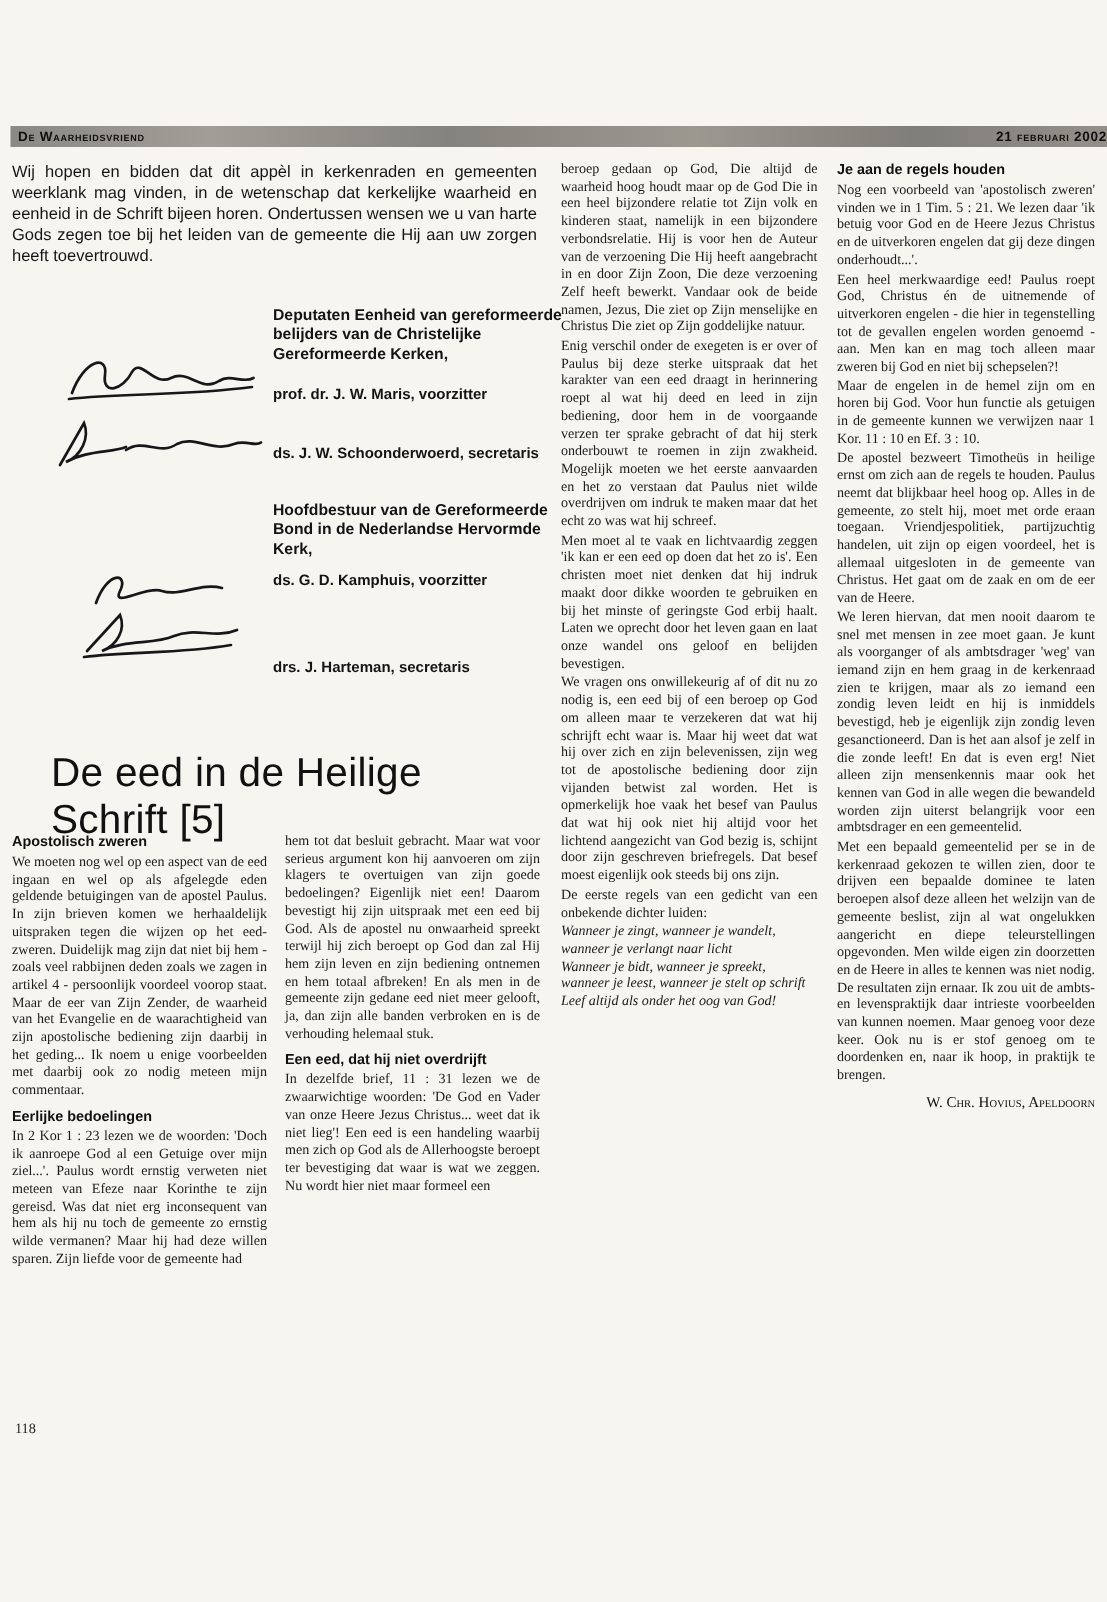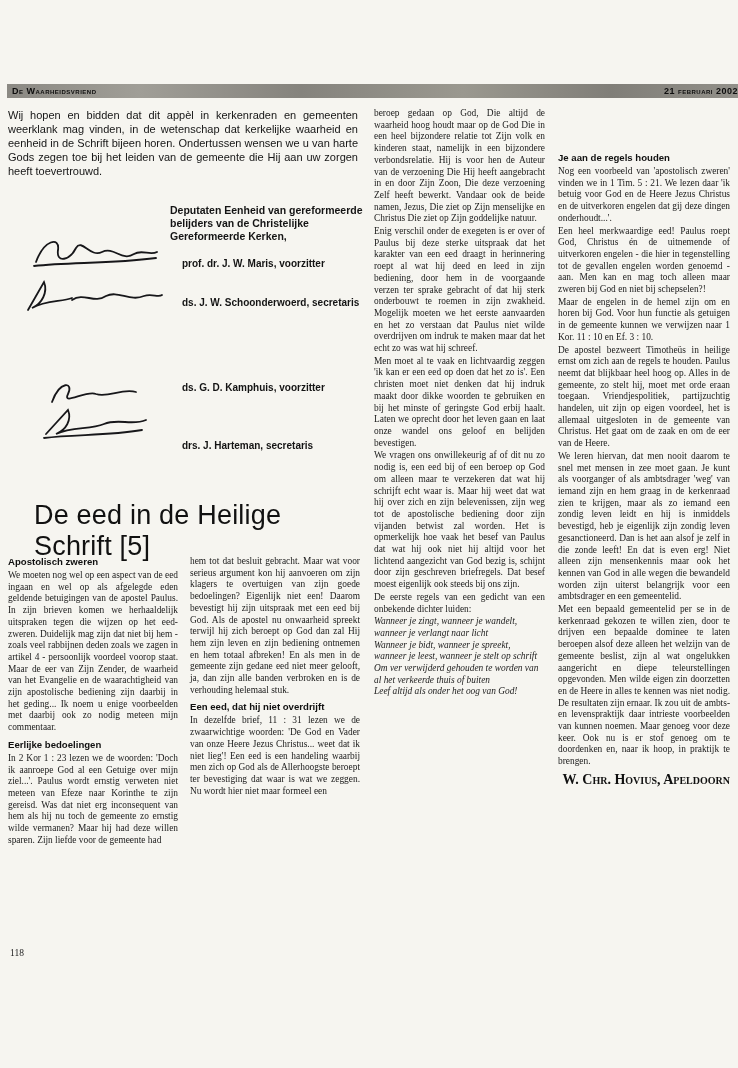--- a/index.html
+++ b/index.html
@@ -20,54 +20,54 @@
   .masthead span {
     font-family:"Liberation Sans", sans-serif;
     font-size:9px; font-weight:bold; letter-spacing:.5px;
     font-variant:small-caps; color:#0e0e0e; line-height:14px;
   }
   .intro {
     position:absolute; left:8px; top:108px; width:350px;
     font-family:"Liberation Sans", sans-serif;
     font-size:11px; line-height:14px; text-align:justify; color:#151515;
   }
-  .sigblock { position:absolute; left:12px; top:196px; width:354px; height:270px; }
+  .sigblock { position:absolute; left:24px; top:196px; width:354px; height:270px; }
   .sigblock .org {
     position:absolute; left:158px; width:196px;
     font-family:"Liberation Sans", sans-serif;
     font-weight:bold; font-size:10.5px; line-height:13px; color:#141414;
   }
   .sigblock .person {
     position:absolute; left:158px; width:196px;
     font-family:"Liberation Sans", sans-serif;
-    font-weight:bold; font-size:10px; line-height:12px; color:#141414;margin-left:12px;
+    font-weight:bold; font-size:10px; line-height:12px; color:#141414;
   }
   .sig { position:absolute; }
   .sig path { fill:none; stroke:#17171a; stroke-width:1.8; stroke-linecap:round; }
   .headline {
     position:absolute; left:34px; top:500px; width:320px;
     font-family:Liberation Sans, sans-serif;
     font-size:27px; font-weight:400; color:#111; letter-spacing:.2px;
   }
   .col { position:absolute; font-size:9.4px; line-height:11.7px; text-align:justify; }
   .col1 { left:8px;   top:556px; width:170px; }
   .col2 { left:190px; top:556px; width:170px; }
   .col3 { left:374px; top:108px; width:171px; }
-  .col4 { left:558px; top:108px; width:172px;margin-top:44px; }
+  .col4 { left:558px; top:108px; width:172px; }
   .subhead {
     font-family:"Liberation Sans", sans-serif;
     font-weight:bold; font-size:9.6px; line-height:12px;
     margin-top:5px; margin-bottom:2px; text-align:left; color:#101010;
   }
   .col .subhead:first-child { margin-top:0; }
   .para { margin:0 0 1px 0; }
   .poem-line { font-style:italic; text-align:left; }
   .byline {
     margin-top:6px; text-align:right;
-    font-variant:small-caps; font-weight:bold; font-size:14px; color:#101010;
+    font-variant:small-caps; font-weight:normal; font-size:10px; color:#101010;
   }
   .pagenum {
     position:absolute; left:10px; top:948px;
     font-size:9.5px; color:#222;
   }
 </style>
 </head>
 <body>
 
 <div class="masthead">
@@ -85,20 +85,21 @@
     <path d="M4,34 C40,30 80,32 126,26"></path>
   </svg>
   <div class="person" style="top:62px">prof. dr. J. W. Maris, voorzitter</div>
 
   <svg class="sig" style="left:6px; top:82px" width="148" height="38" viewBox="0 0 148 38">
     <path d="M10,32 L26,4 C30,14 24,26 14,30 C28,22 44,24 54,20"></path>
     <path d="M54,22 C66,14 76,26 88,18 C100,12 112,24 126,18 C134,15 140,20 144,17"></path>
   </svg>
   <div class="person" style="top:101px">ds. J. W. Schoonderwoerd, secretaris</div>
 
+  <div class="org" style="top:138px">Hoofdbestuur van de Gereformeerde Bond in de Nederlandse Hervormde Kerk,</div>
 
   <div class="person" style="top:186px">ds. G. D. Kamphuis, voorzitter</div>
   <svg class="sig" style="left:26px; top:180px" width="118" height="66" viewBox="0 0 118 66">
     <path d="M14,26 C22,4 36,6 30,18 C24,30 48,14 58,18 C70,22 84,12 98,16"></path>
     <path d="M8,58 L30,34 C34,44 28,54 18,58 C34,50 52,54 66,48 C80,42 94,50 108,44"></path>
     <path d="M6,62 C36,58 70,60 104,54"></path>
   </svg>
   <div class="person" style="top:244px">drs. J. Harteman, secretaris</div>
 </div>
 
@@ -118,21 +119,20 @@
 </div>
 
 <div class="col col3">
   <p class="para">beroep gedaan op God, Die altijd de waarheid hoog houdt maar op de God Die in een heel bijzondere relatie tot Zijn volk en kinderen staat, namelijk in een bijzondere verbondsrelatie. Hij is voor hen de Auteur van de verzoening Die Hij heeft aangebracht in en door Zijn Zoon, Die deze verzoening Zelf heeft bewerkt. Vandaar ook de beide namen, Jezus, Die ziet op Zijn menselijke en Christus Die ziet op Zijn goddelijke natuur.</p>
   <p class="para">Enig verschil onder de exegeten is er over of Paulus bij deze sterke uitspraak dat het karakter van een eed draagt in herinnering roept al wat hij deed en leed in zijn bediening, door hem in de voorgaande verzen ter sprake gebracht of dat hij sterk onderbouwt te roemen in zijn zwakheid. Mogelijk moeten we het eerste aanvaarden en het zo verstaan dat Paulus niet wilde overdrijven om indruk te maken maar dat het echt zo was wat hij schreef.</p>
   <p class="para">Men moet al te vaak en lichtvaardig zeggen 'ik kan er een eed op doen dat het zo is'. Een christen moet niet denken dat hij indruk maakt door dikke woorden te gebruiken en bij het minste of geringste God erbij haalt. Laten we oprecht door het leven gaan en laat onze wandel ons geloof en belijden bevestigen.</p>
   <p class="para">We vragen ons onwillekeurig af of dit nu zo nodig is, een eed bij of een beroep op God om alleen maar te verzekeren dat wat hij schrijft echt waar is. Maar hij weet dat wat hij over zich en zijn belevenissen, zijn weg tot de apostolische bediening door zijn vijanden betwist zal worden. Het is opmerkelijk hoe vaak het besef van Paulus dat wat hij ook niet hij altijd voor het lichtend aangezicht van God bezig is, schijnt door zijn geschreven briefregels. Dat besef moest eigenlijk ook steeds bij ons zijn.</p>
   <p class="para">De eerste regels van een gedicht van een onbekende dichter luiden:</p>
   <p class="poem-line">Wanneer je zingt, wanneer je wandelt, wanneer je verlangt naar licht</p>
   <p class="poem-line">Wanneer je bidt, wanneer je spreekt, wanneer je leest, wanneer je stelt op schrift</p>
-  <p class="poem-line">Om ver verwijderd gehouden te worden van al het verkeerde thuis of buiten</p>
   <p class="poem-line">Leef altijd als onder het oog van God!</p>
 </div>
 
 <div class="col col4">
   <div class="subhead">Je aan de regels houden</div>
   <p class="para">Nog een voorbeeld van 'apostolisch zweren' vinden we in 1 Tim. 5 : 21. We lezen daar 'ik betuig voor God en de Heere Jezus Christus en de uitverkoren engelen dat gij deze dingen onderhoudt...'.</p>
   <p class="para">Een heel merkwaardige eed! Paulus roept God, Christus én de uitnemende of uitverkoren engelen - die hier in tegenstelling tot de gevallen engelen worden genoemd - aan. Men kan en mag toch alleen maar zweren bij God en niet bij schepselen?!</p>
   <p class="para">Maar de engelen in de hemel zijn om en horen bij God. Voor hun functie als getuigen in de gemeente kunnen we verwijzen naar 1 Kor. 11 : 10 en Ef. 3 : 10.</p>
   <p class="para">De apostel bezweert Timotheüs in heilige ernst om zich aan de regels te houden. Paulus neemt dat blijkbaar heel hoog op. Alles in de gemeente, zo stelt hij, moet met orde eraan toegaan. Vriendjespolitiek, partijzuchtig handelen, uit zijn op eigen voordeel, het is allemaal uitgesloten in de gemeente van Christus. Het gaat om de zaak en om de eer van de Heere.</p>
   <p class="para">We leren hiervan, dat men nooit daarom te snel met mensen in zee moet gaan. Je kunt als voorganger of als ambtsdrager 'weg' van iemand zijn en hem graag in de kerkenraad zien te krijgen, maar als zo iemand een zondig leven leidt en hij is inmiddels bevestigd, heb je eigenlijk zijn zondig leven gesanctioneerd. Dan is het aan alsof je zelf in die zonde leeft! En dat is even erg! Niet alleen zijn mensenkennis maar ook het kennen van God in alle wegen die bewandeld worden zijn uiterst belangrijk voor een ambtsdrager en een gemeentelid.</p>

